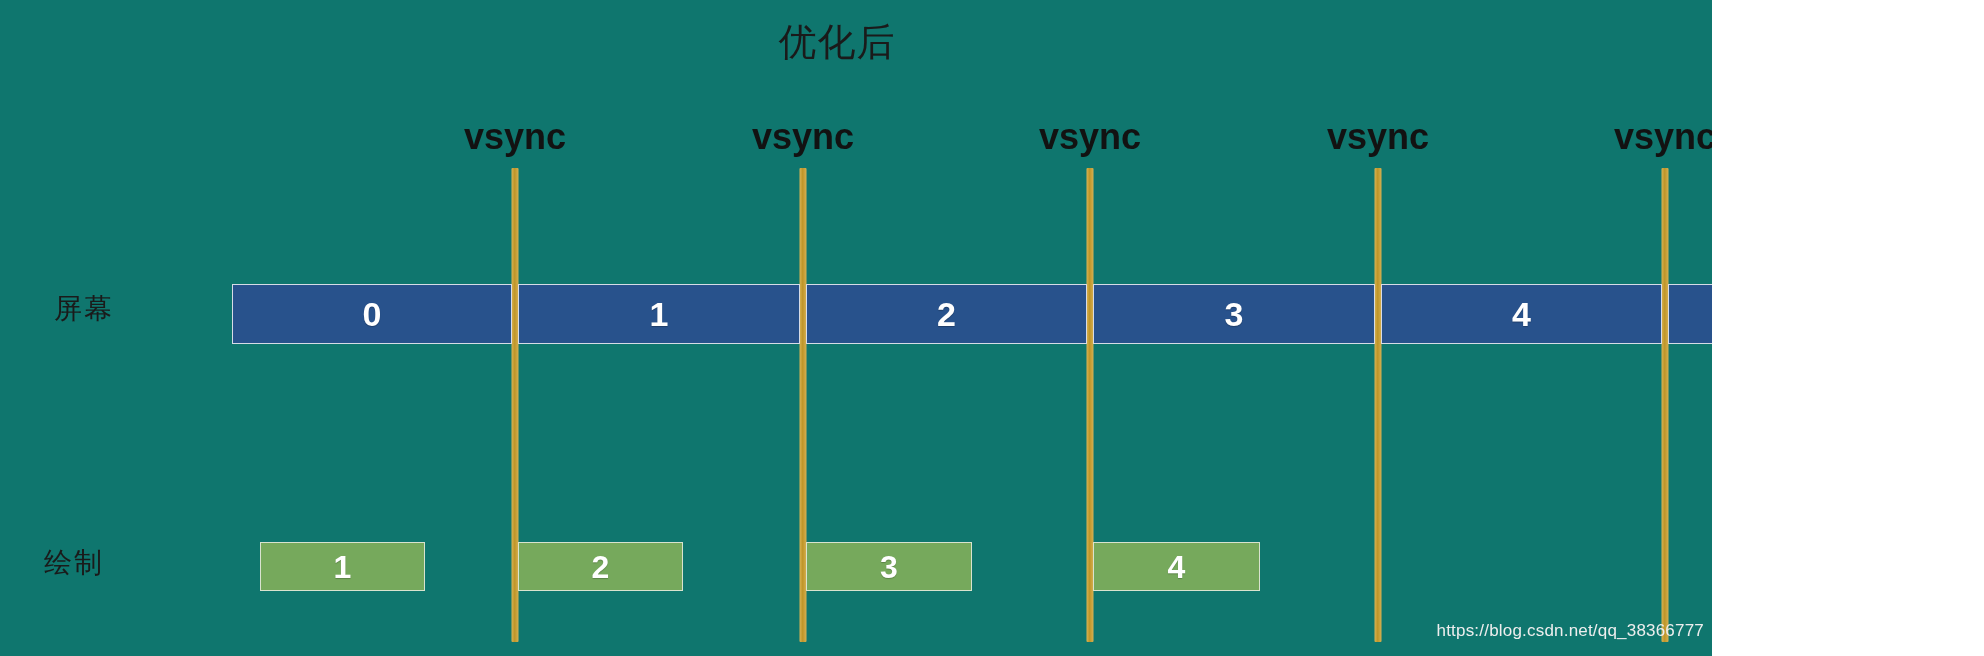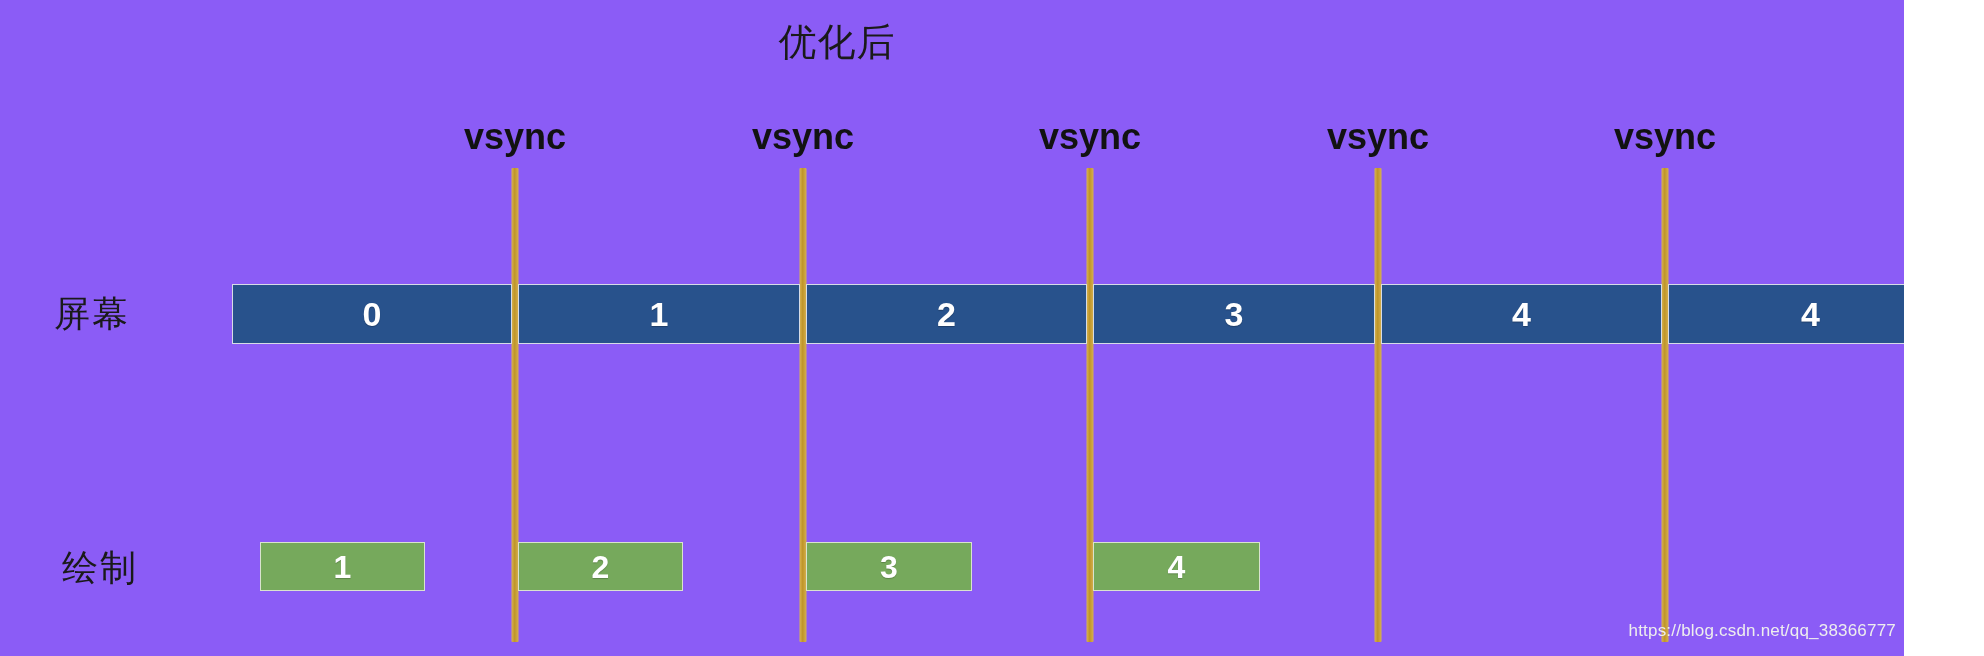--- a/index.html
+++ b/index.html
@@ -6,23 +6,23 @@
     margin: 0;
     padding: 0;
     background: #ffffff;
   }
   body {
     font-family: "Liberation Sans", "DejaVu Sans", sans-serif;
     -webkit-font-smoothing: antialiased;
   }
   #canvas {
     position: relative;
-    width: 1904px;
+    width: 1712px;
     height: 656px;
-    background: #8b5cf6;
+    background: #0f766e;
     overflow: hidden;
   }
 
   
   .chart-title {
     position: absolute;
     left: 0;
     top: 22px;
     width: 1984px;
     text-align: center;
@@ -56,27 +56,27 @@
     height: 474px;
     background: #cfa738;
     background: linear-gradient(to right, #d8b354 0%, #bf9528 45%, #d6b052 100%);
     transform: translateX(-50%);
     border-radius: 1px;
   }
 
   
   .row-label {
     position: absolute;
-    font-size: 36px;
+    font-size: 28px;
     color: #1a1a1a;
     white-space: nowrap;
     letter-spacing: 2px;
   }
   #label-screen { left: 54px; top: 290px; }
-  #label-draw   { left: 62px; top: 544px; }
+  #label-draw   { left: 44px; top: 544px; }
 
   
   #screen-track {
     position: absolute;
     left: 232px;
     top: 284px;
     width: 1721px;
     height: 60px;
   }
   .screen-seg {

